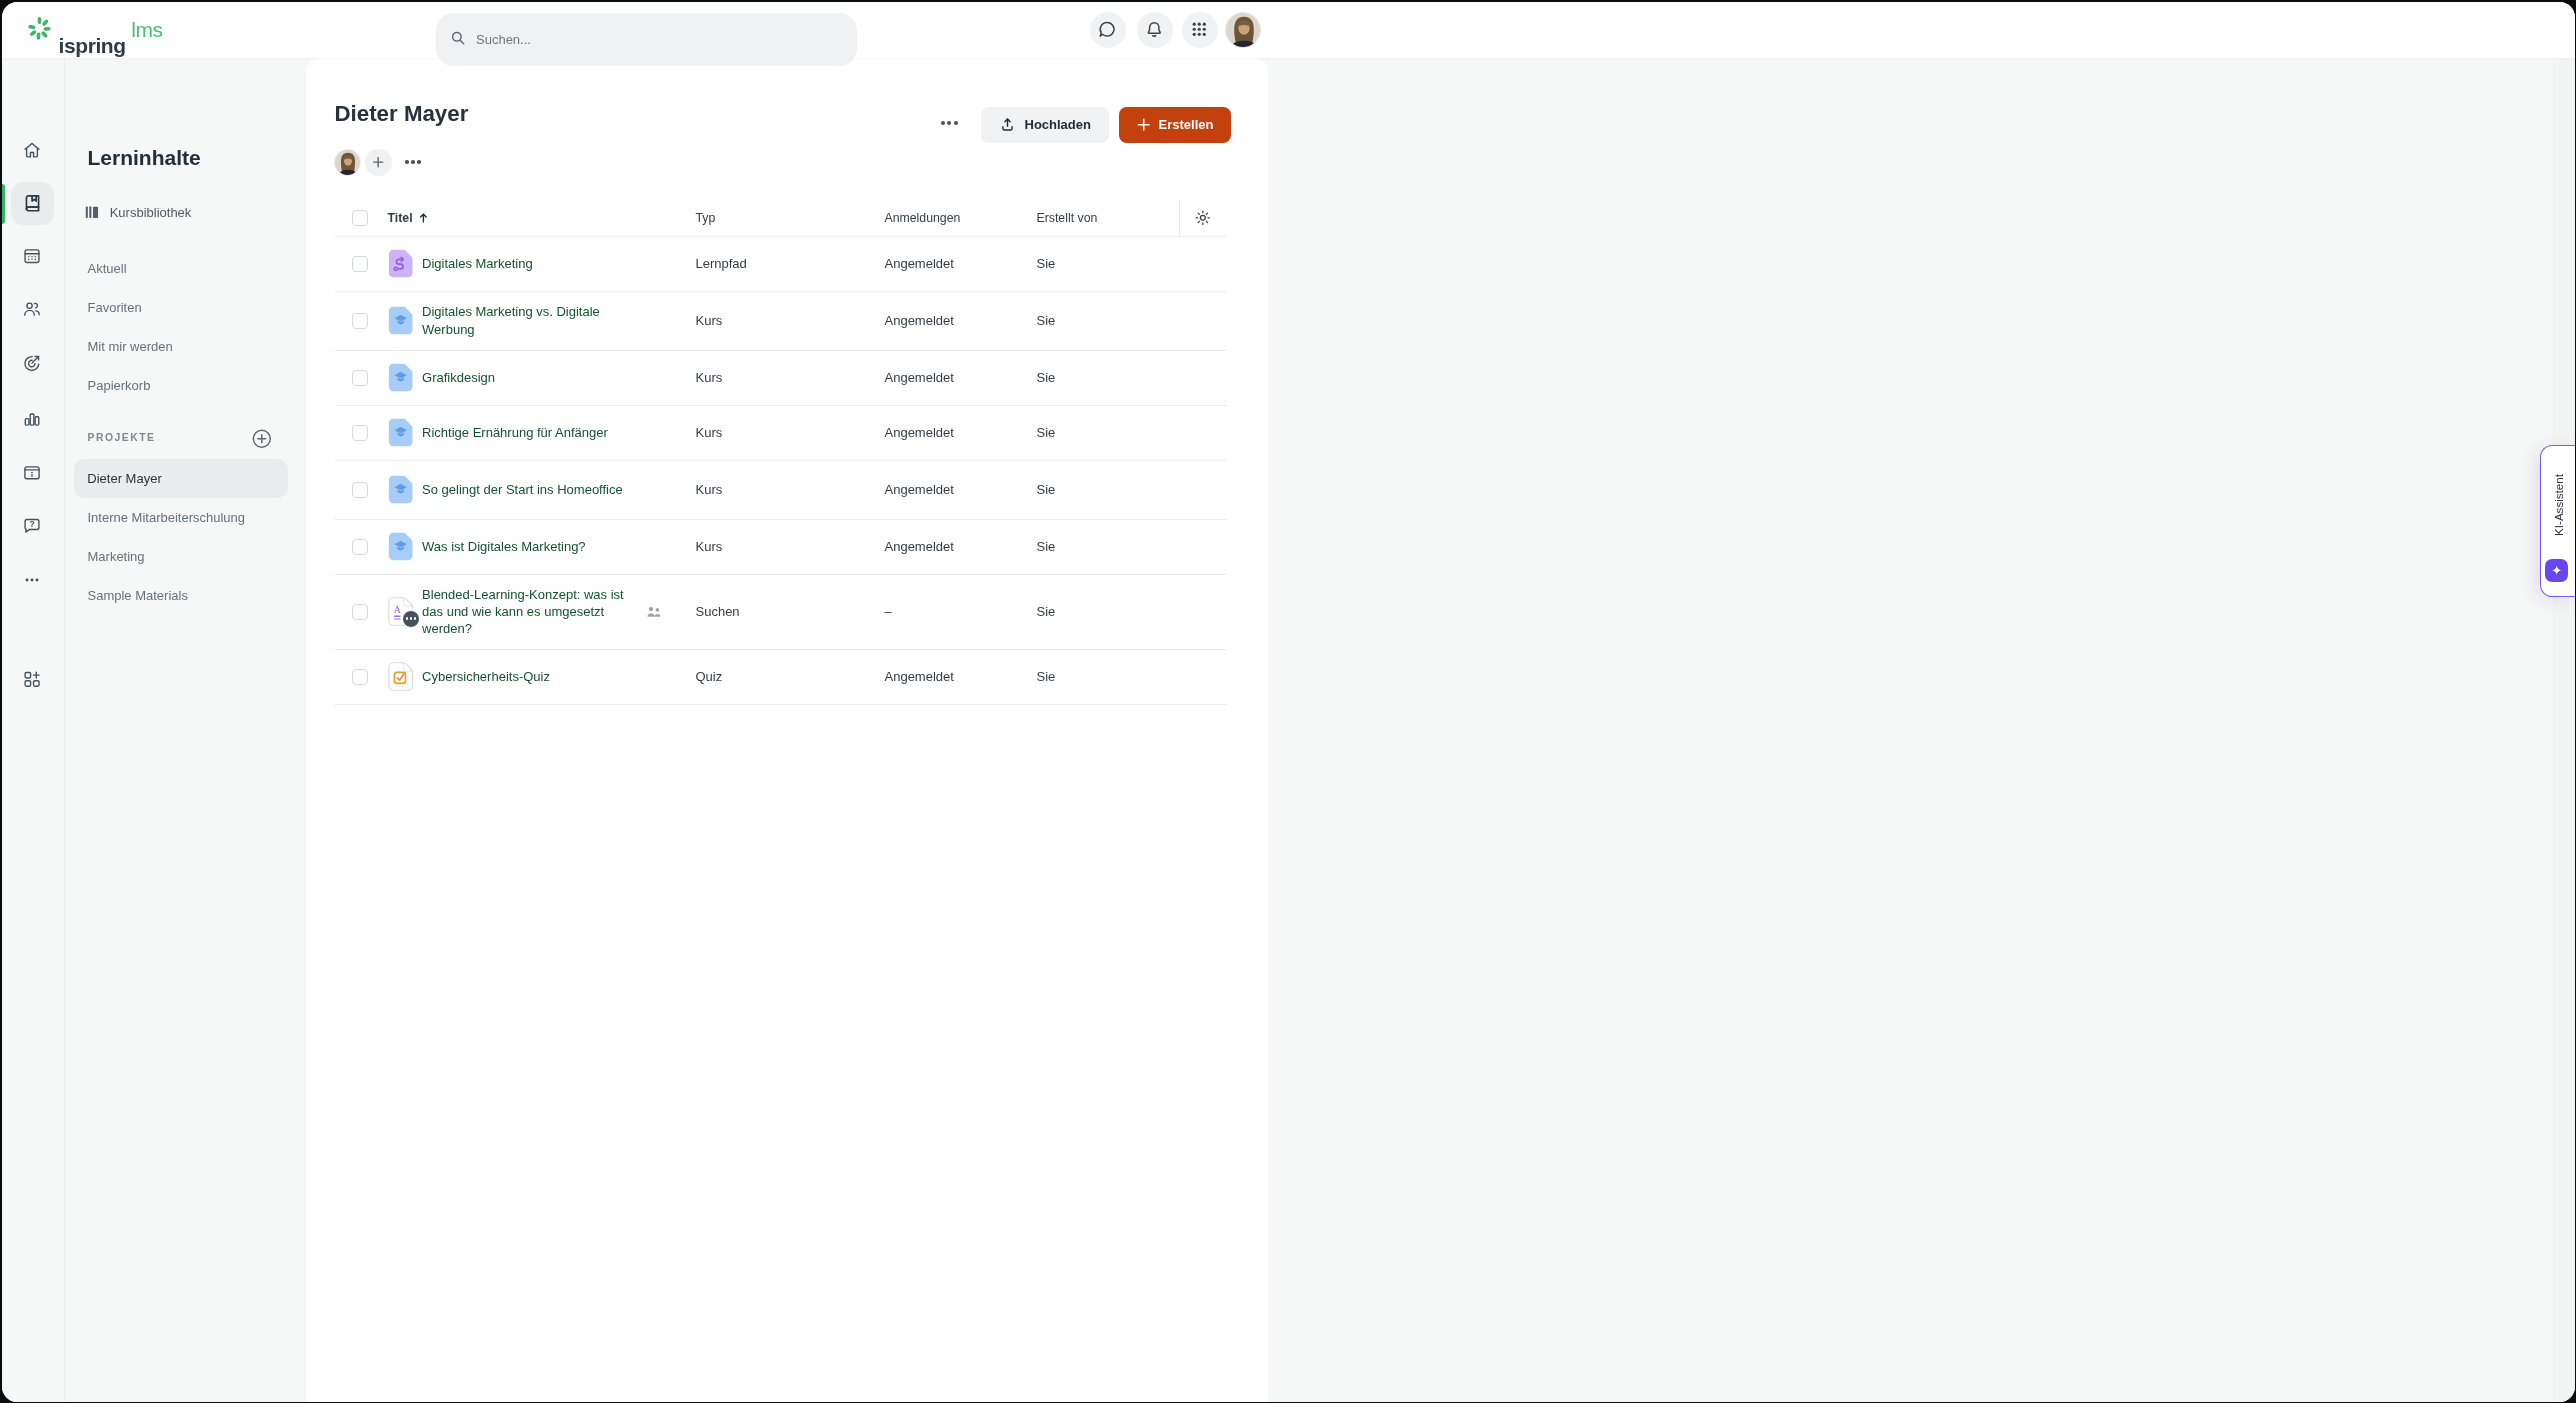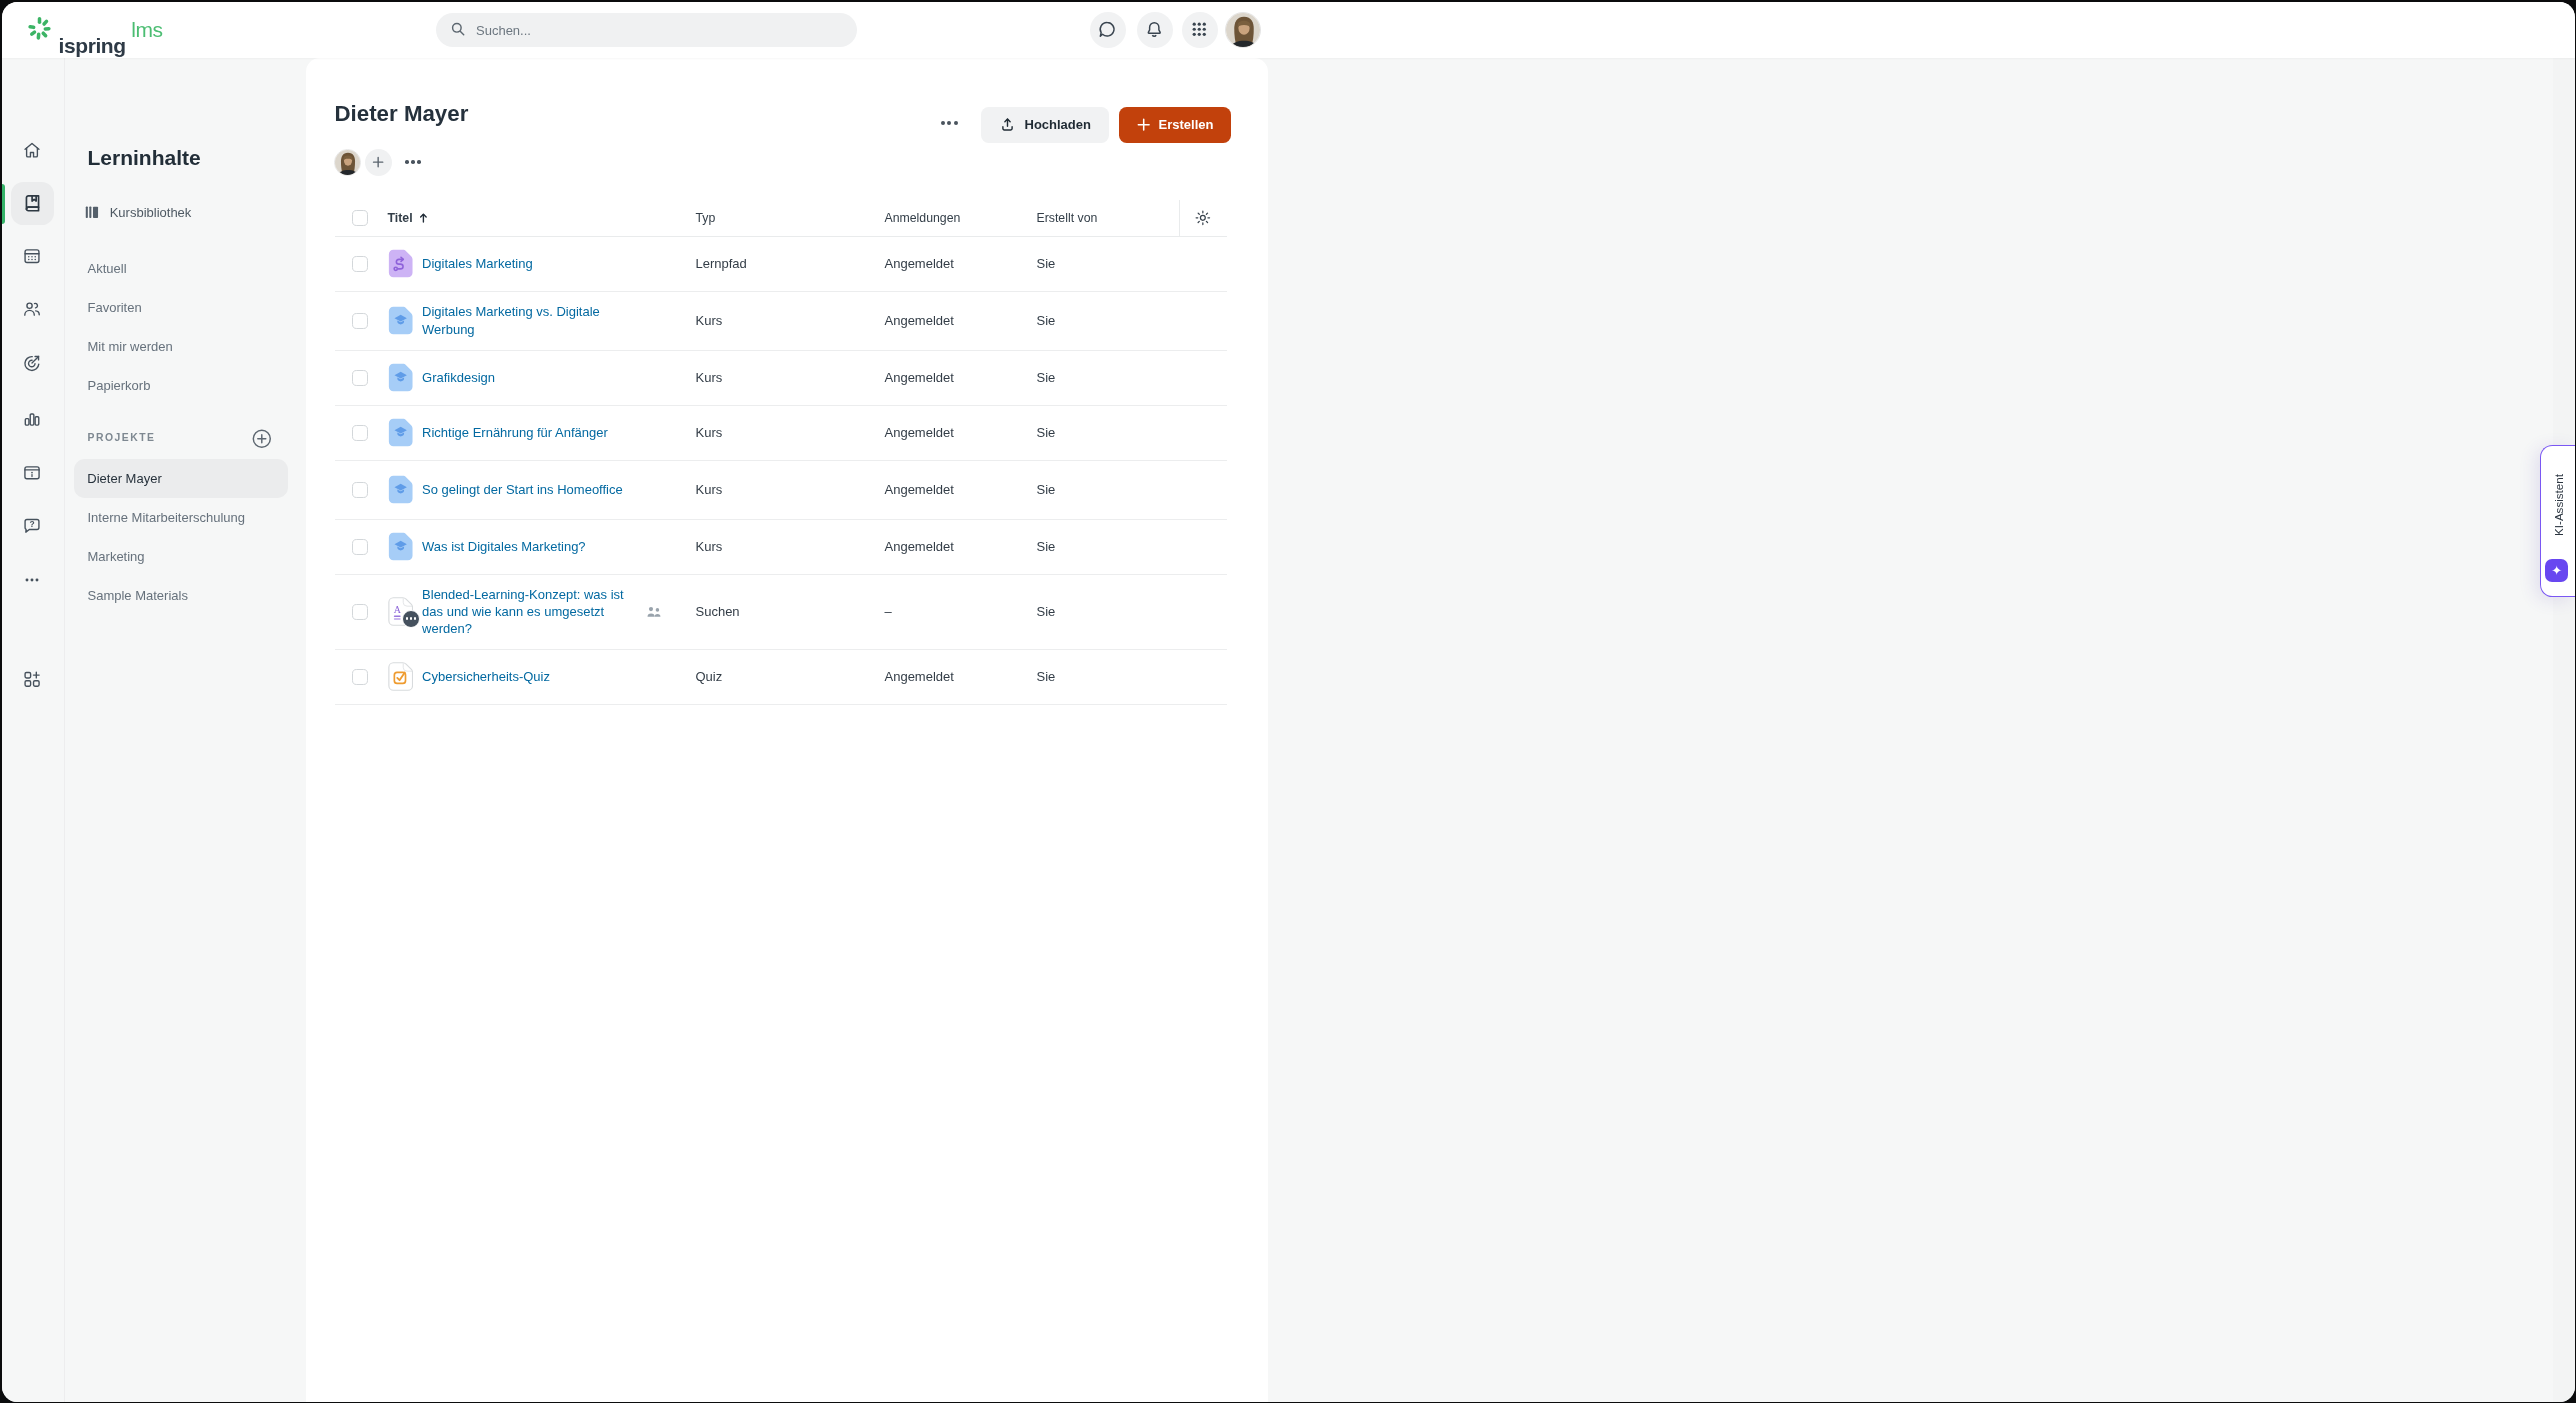--- a/index.html
+++ b/index.html
@@ -6,21 +6,21 @@
     font-family:"Liberation Sans","DejaVu Sans",sans-serif;background:#0b0c0d;}
   .frame{position:absolute;inset:0;background:#0b0c0d;}
   .app{position:absolute;inset:1.5px;border-radius:15.4px;overflow:hidden;background:#f6f7f7;}
 
   
   .topbar{position:absolute;left:0;top:0;right:0;height:56px;background:#fff;z-index:6;
     box-shadow:0 0.8px 2.3px rgba(20,30,40,.05);}
   .logo{position:absolute;left:25px;top:0;height:56px;display:flex;align-items:center;gap:7px;}
   .logo .brand{font-size:21px;font-weight:700;color:#2e3a46;letter-spacing:-0.4px;margin-top:33px;}
   .logo .product{font-size:21px;font-weight:500;color:#4bbd72;margin-left:-1.5px;letter-spacing:-0.4px;}
-  .search{position:absolute;left:434px;top:11.6px;width:421px;height:34px;background:#f0f1f2;
+  .search{position:absolute;left:434px;top:11.6px;width:421px;height:53px;background:#f0f1f2;
     border-radius:17.7px;display:flex;align-items:center;padding:12px 14px;box-sizing:border-box;gap:8.5px;}
   .search input{border:none;outline:none;background:transparent;font-size:13px;color:#3a454f;width:100%;
     font-family:inherit;}
   .search input::placeholder{color:#6d7780;}
   .tb-circle{position:absolute;top:10px;width:36px;height:36px;border-radius:50%;background:#f1f2f3;
     display:flex;align-items:center;justify-content:center;cursor:pointer;}
   .avatar-top{position:absolute;top:10px;left:1223px;width:36px;height:36px;border-radius:50%;
     overflow:hidden;border:0.8px solid #e4e4e4;box-sizing:border-box;cursor:pointer;}
 
   
@@ -82,21 +82,21 @@
   .thead .c-gear{border-left:0.8px solid #e9ebec;height:36px;display:flex;align-items:center;
     justify-content:center;cursor:pointer;}
   .checkbox{width:16px;height:16px;border:1.2px solid #d3d7da;border-radius:4.6px;background:#fff;
     box-sizing:border-box;display:block;margin-left:17px;cursor:pointer;}
   .trow{min-height:54px;align-items:center;border-bottom:0.8px solid #ecedee;}
   .trow.two{min-height:58px;}
   .trow.three{min-height:74px;}
   .cell{font-size:13px;color:#333d47;padding-left:17px;}
   .c-check{padding-left:0;}
   .c-title{display:flex;align-items:center;gap:9.2px;padding-right:4.6px;}
-  .rtitle{max-width:216px;line-height:1.32;color:#0369a1;cursor:pointer;}
+  .rtitle{max-width:216px;line-height:1.32;color:#14532d;cursor:pointer;}
   .ricon-wrap{position:relative;width:25.4px;height:29px;flex:0 0 25.4px;}
   .ricon{display:none;position:absolute;left:0;top:0;}
   .trow[data-icontype="lernpfad"] .ricon.lernpfad,
   .trow[data-icontype="kurs"] .ricon.kurs,
   .trow[data-icontype="seite"] .ricon.seite,
   .trow[data-icontype="quiz"] .ricon.quiz{display:block;}
   .dots-badge{display:none;position:absolute;right:-7px;bottom:-1.5px;width:16px;height:16px;
     border-radius:50%;background:#45515e;border:1.9px solid #fff;box-sizing:content-box;
     align-items:center;justify-content:center;gap:1.5px;cursor:pointer;}
   .dots-badge i{width:2.3px;height:2.3px;border-radius:50%;background:#fff;display:block;}

